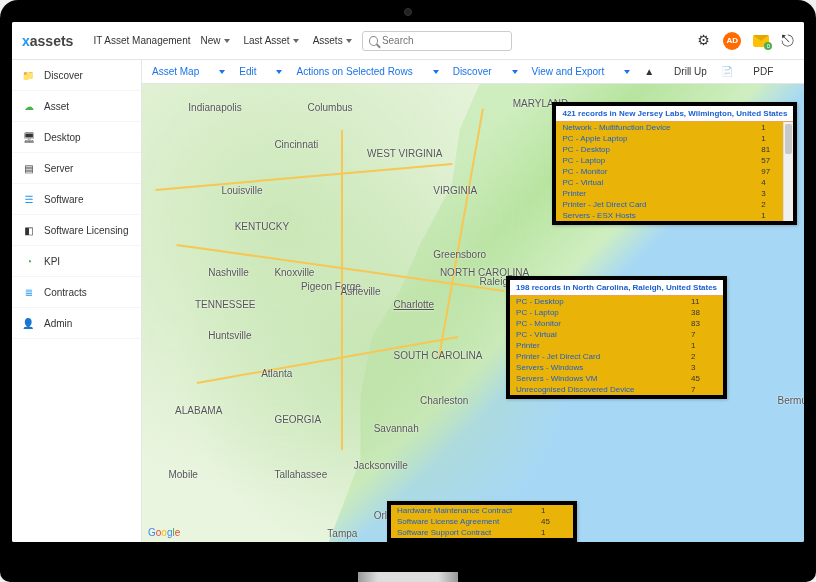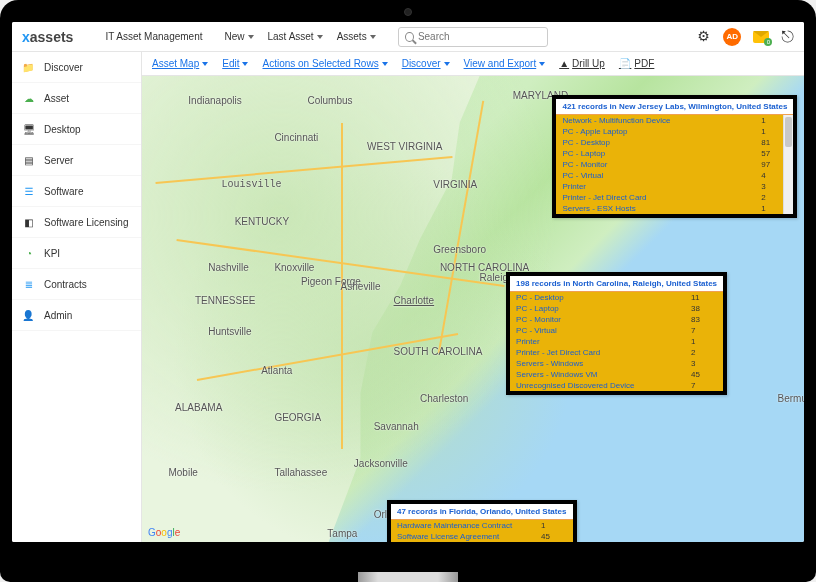--- a/index.html
+++ b/index.html
@@ -16,22 +16,22 @@
     width: 100%; height: 100%; background: #fff; border-radius: 2px; overflow: hidden;
     display: flex; flex-direction: column;
   }
   .stand-neck {
     position: absolute; left: 50%; transform: translateX(-50%); bottom: -60px;
     width: 100px; height: 70px; background: linear-gradient(90deg,#999,#ddd 20%,#ddd 80%,#999);
   }
 
   
   .topbar {
-    display: flex; align-items: center; height: 30px; padding: 0 10px;
-    border-bottom: 1px solid #e5e5e5; gap: 22px; background:#fff;justify-content:flex-end;
+    display: flex; align-items: center; height: 38px; padding: 0 10px;
+    border-bottom: 1px solid #e5e5e5; gap: 10px; background:#fff;justify-content:flex-end;
   }
   .logo { font-weight: bold; font-size: 14px; }
   .logo .x { color: #2196f3; }
   .logo .rest { color: #444; }
   .topnav { display: flex; gap: 14px; align-items: center; font-size: 10px; color: #333; }
   .topnav .item { display:flex; align-items:center; gap:3px; cursor:pointer; }
   .caret-down { width:0; height:0; border-left:3px solid transparent; border-right:3px solid transparent; border-top:4px solid #666; }
   .search-wrap { display:flex; align-items:center; border:1px solid #ccc; border-radius:3px; padding:2px 6px; width:150px; height:20px; }
   .search-wrap input { border:none; outline:none; font-size:10px; width:100%; }
   .mag { width:10px; height:10px; border:1.5px solid #888; border-radius:50%; position:relative; margin-right:4px; }
@@ -49,21 +49,21 @@
   .body { display:flex; flex:1; min-height:0; }
   .sidebar { width:130px; border-right:1px solid #e5e5e5; background:#fff; }
   .sidebar-item { display:flex; align-items:center; gap:8px; padding:8px 10px; font-size:10px; color:#333; cursor:pointer; border-bottom:1px solid #f5f5f5; }
   .sb-ico { width:14px; height:14px; display:flex; align-items:center; justify-content:center; }
 
   .main { flex:1; display:flex; flex-direction:column; min-width:0; }
   .toolbar {
     display:flex; align-items:center; gap:14px; padding:4px 10px; height:24px;
     border-bottom:1px solid #e5e5e5; font-size:10px; color:#1a73e8; background:#fff;
   }
-  .toolbar .tb { display:flex; align-items:center; gap:3px; cursor:pointer;text-decoration:underline; }
+  .toolbar .tb { display:flex; align-items:center; gap:20px; cursor:pointer; }
   .toolbar .tb.black { color:#333; }
   .pdf-ico { color:#c00; font-size:10px; }
 
   .map-wrap { flex:1; position:relative; overflow:hidden; }
   .map-bg {
     position:absolute; inset:0;
     background:
       linear-gradient(135deg, #d4f0c8 0%, #cfeec0 35%, #b7e49f 45%, #cfeec0 55%, transparent 60%),
       #a6d8f5;
   }
@@ -237,21 +237,21 @@
           <div class="road r1"></div>
           <div class="road r2"></div>
           <div class="road r3"></div>
           <div class="road r4"></div>
           <div class="road r5"></div>
 
           <div id="city-layer">
               <div class="city-label" style="left: 7%; top: 4%;">Indianapolis</div>
               <div class="city-label" style="left: 25%; top: 4%;">Columbus</div>
               <div class="city-label" style="left: 20%; top: 12%;">Cincinnati</div>
-              <div class="city-label" style="left: 12%; top: 22%; font-family: Liberation Mono, monospace;">Louisville</div>
+              <div class="city-label" style="left: 12%; top: 22%;">Louisville</div>
               <div class="city-label" style="left: 14%; top: 30%;">KENTUCKY</div>
               <div class="city-label" style="left: 34%; top: 14%;">WEST VIRGINIA</div>
               <div class="city-label" style="left: 44%; top: 22%;">VIRGINIA</div>
               <div class="city-label" style="left: 56%; top: 3%;">MARYLAND</div>
               <div class="city-label" style="left: 66%; top: 8%;">DELAWARE</div>
               <div class="city-label" style="left: 10%; top: 40%;">Nashville</div>
               <div class="city-label" style="left: 20%; top: 40%;">Knoxville</div>
               <div class="city-label" style="left: 8%; top: 47%;">TENNESSEE</div>
               <div class="city-label" style="left: 38%; top: 47%; text-decoration: underline;">Charlotte</div>
               <div class="city-label" style="left: 45%; top: 40%;">NORTH CAROLINA</div>
@@ -353,21 +353,20 @@
                     <span>Servers - Windows VM</span>
                     <span class="val">45</span>
                   </div>
                   <div class="popup-row">
                     <span>Unrecognised Discovered Device</span>
                     <span class="val">7</span>
                   </div>
                 </div>
               </div>
               <div class="popup" style="left: 37%; top: 91%;">
-                <div class="popup-header"><span style="color:#1a5fd0">47</span> <span style="color:#1a5fd0">records in Florida, Orlando, United States</span></div>
                 <div class="popup-body">
                   <div class="popup-row">
                     <span>Hardware Maintenance Contract</span>
                     <span class="val">1</span>
                   </div>
                   <div class="popup-row">
                     <span>Software License Agreement</span>
                     <span class="val">45</span>
                   </div>
                   <div class="popup-row">

